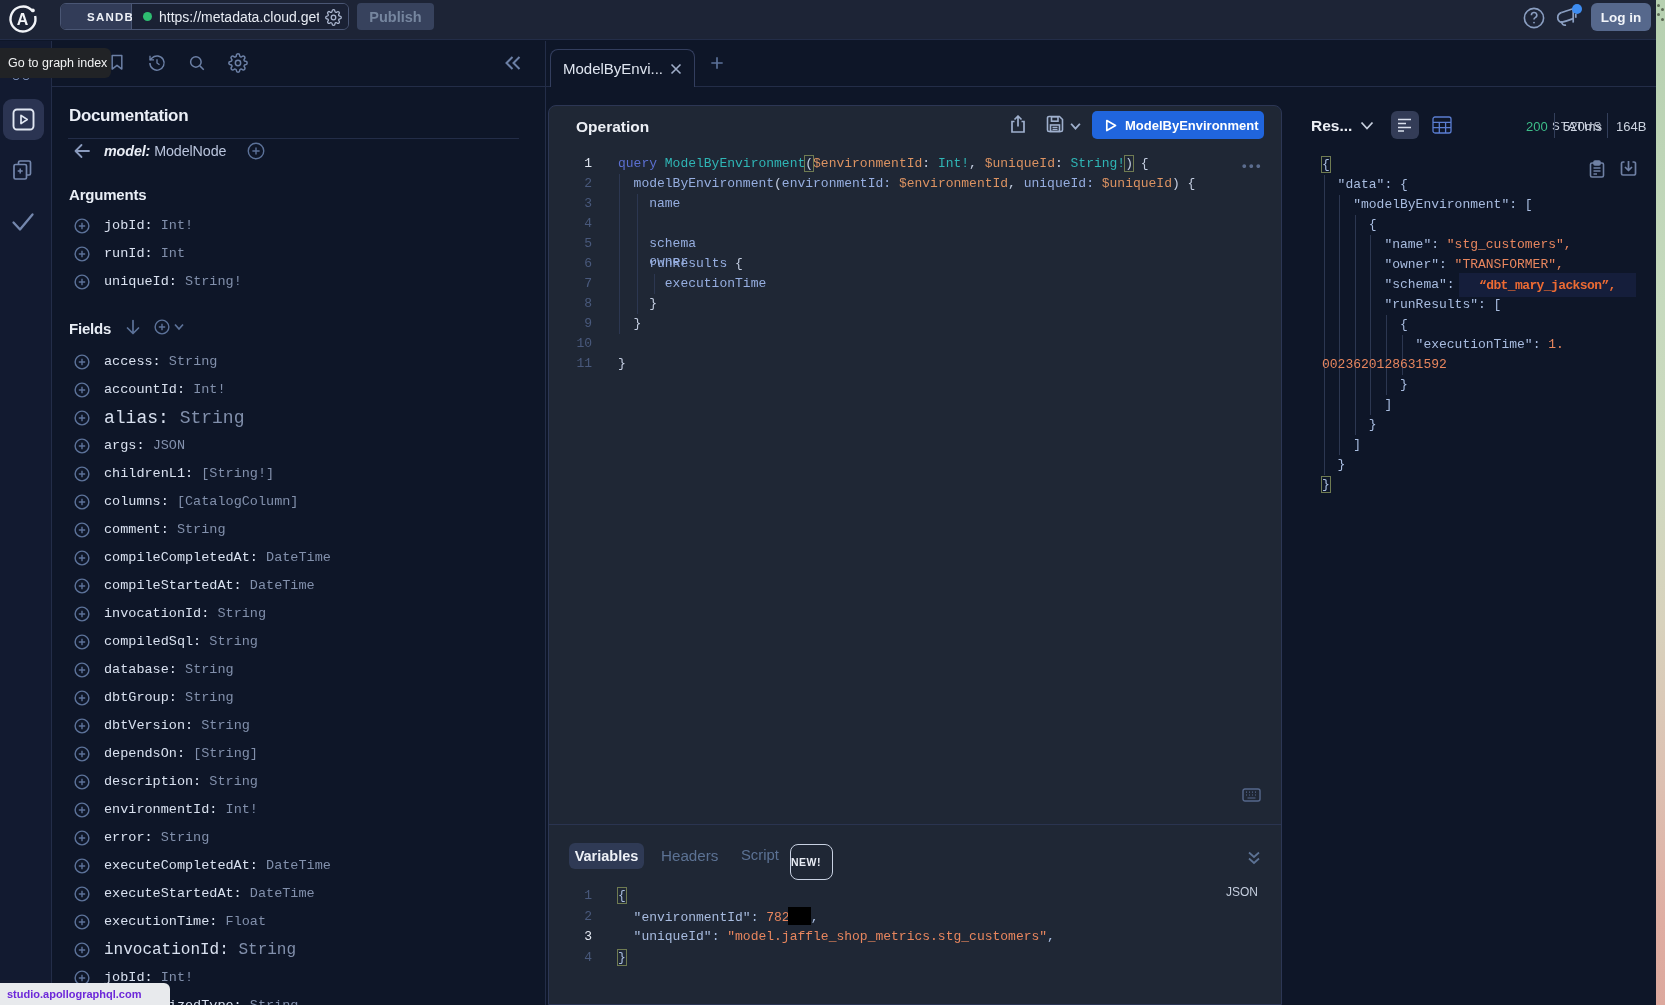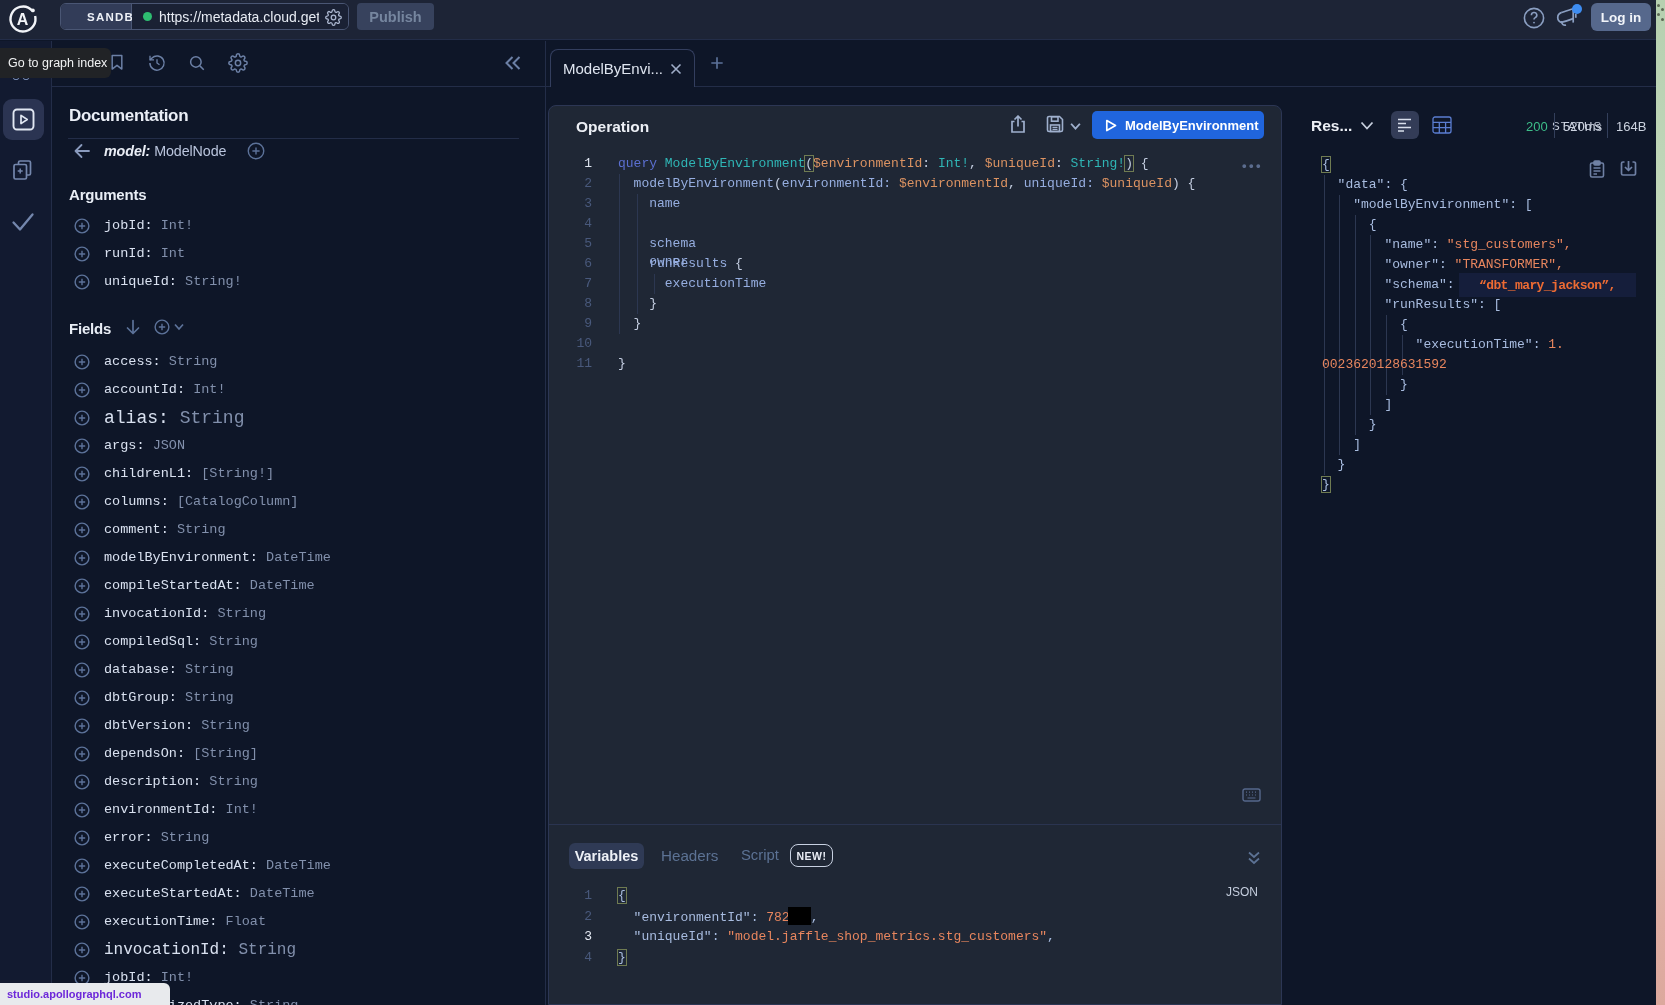--- a/index.html
+++ b/index.html
@@ -158,21 +158,21 @@
 <div class="abs mono" style="left:104px;top:492px;font-size:13.5px;"><span style="color:#D9E1F0">columns:</span> <span style="color:#8290AC">[CatalogColumn]</span></div>
 <svg class="abs" style="left:74.0px;top:522.0px;" width="16.0" height="16.0" viewBox="0 0 20 20" fill="none" stroke="#5C7299" stroke-width="1.75">
     <circle cx="10" cy="10" r="8.6"></circle>
     <path d="M10 6 V 14 M6 10 H 14"></path>
   </svg>
 <div class="abs mono" style="left:104px;top:520px;font-size:13.5px;"><span style="color:#D9E1F0">comment:</span> <span style="color:#8290AC">String</span></div>
 <svg class="abs" style="left:74.0px;top:550.0px;" width="16.0" height="16.0" viewBox="0 0 20 20" fill="none" stroke="#5C7299" stroke-width="1.75">
     <circle cx="10" cy="10" r="8.6"></circle>
     <path d="M10 6 V 14 M6 10 H 14"></path>
   </svg>
-<div class="abs mono" style="left:104px;top:548px;font-size:13.5px;"><span style="color:#D9E1F0">modelByEnvironment:</span> <span style="color:#8290AC">DateTime</span></div>
+<div class="abs mono" style="left:104px;top:548px;font-size:13.5px;"><span style="color:#D9E1F0">compileCompletedAt:</span> <span style="color:#8290AC">DateTime</span></div>
 <svg class="abs" style="left:74.0px;top:578.0px;" width="16.0" height="16.0" viewBox="0 0 20 20" fill="none" stroke="#5C7299" stroke-width="1.75">
     <circle cx="10" cy="10" r="8.6"></circle>
     <path d="M10 6 V 14 M6 10 H 14"></path>
   </svg>
 <div class="abs mono" style="left:104px;top:576px;font-size:13.5px;"><span style="color:#D9E1F0">compileStartedAt:</span> <span style="color:#8290AC">DateTime</span></div>
 <svg class="abs" style="left:74.0px;top:606.0px;" width="16.0" height="16.0" viewBox="0 0 20 20" fill="none" stroke="#5C7299" stroke-width="1.75">
     <circle cx="10" cy="10" r="8.6"></circle>
     <path d="M10 6 V 14 M6 10 H 14"></path>
   </svg>
 <div class="abs mono" style="left:104px;top:604px;font-size:13.5px;"><span style="color:#D9E1F0">invocationId:</span> <span style="color:#8290AC">String</span></div>
@@ -305,21 +305,21 @@
 <svg class="abs" style="left:1242px;top:788px;" width="19" height="14" viewBox="0 0 19 14" fill="none" stroke="#56688C" stroke-width="1.4">
 <rect x="1" y="1" width="17" height="12" rx="2"></rect>
 <path d="M4 4.2 h1 M7 4.2 h1 M10 4.2 h1 M13 4.2 h1 M4 7 h1 M7 7 h1 M10 7 h1 M13 7 h1 M5.5 10 h8" stroke-width="1.2"></path>
   </svg>
 <div class="abs" style="left:549px;top:824px;width:732px;height:1px;background:#2A3450;"></div>
 <div class="abs" style="left:569px;top:843px;width:75px;height:26px;border-radius:6px;background:#2F3A55;display:flex;align-items:center;justify-content:center;">
     <span style="font-size:14.5px;font-weight:bold;color:#EEF1F7;">Variables</span>
   </div>
 <div class="abs" style="left:661px;top:847px;font-size:15.2px;color:#5C7294;">Headers</div>
 <div class="abs" style="left:741px;top:847px;font-size:14.8px;color:#5C7294;">Script</div>
-<div class="abs" style="left:790px;top:844px;width:43px;height:23px;border:1.5px solid #C8D1E2;border-radius:8px;display:flex;align-items:center;justify-content:center;">
+<div class="abs" style="left:790px;top:844px;width:43px;height:36px;border:1.5px solid #C8D1E2;border-radius:8px;display:flex;align-items:center;justify-content:flex-start;">
     <span style="font-size:10.5px;font-weight:bold;letter-spacing:0.5px;color:#E8ECF4;">NEW!</span>
   </div>
 <svg class="abs" style="left:1246px;top:850px;" width="16" height="16" viewBox="0 0 16 16" fill="none" stroke="#5C7294" stroke-width="1.7">
 <path d="M3 2.5 L 8 7 L 13 2.5 M3 8.5 L 8 13 L 13 8.5"></path>
   </svg>
 <div class="ln" style="left:548px;top:886px;color:#49597C;">1</div>
 <div class="ln" style="left:548px;top:906.5px;color:#49597C;">2</div>
 <div class="ln" style="left:548px;top:927px;color:#E5EAF3;">3</div>
 <div class="ln" style="left:548px;top:947.5px;color:#49597C;">4</div>
 <div class="cl" style="left:618px;top:886px;"><span class="bx" style="color:#A8BCE0">{</span></div>

